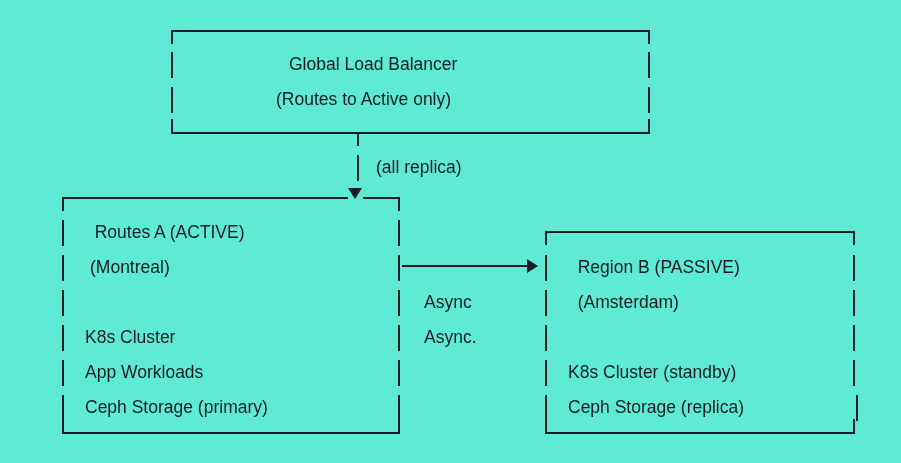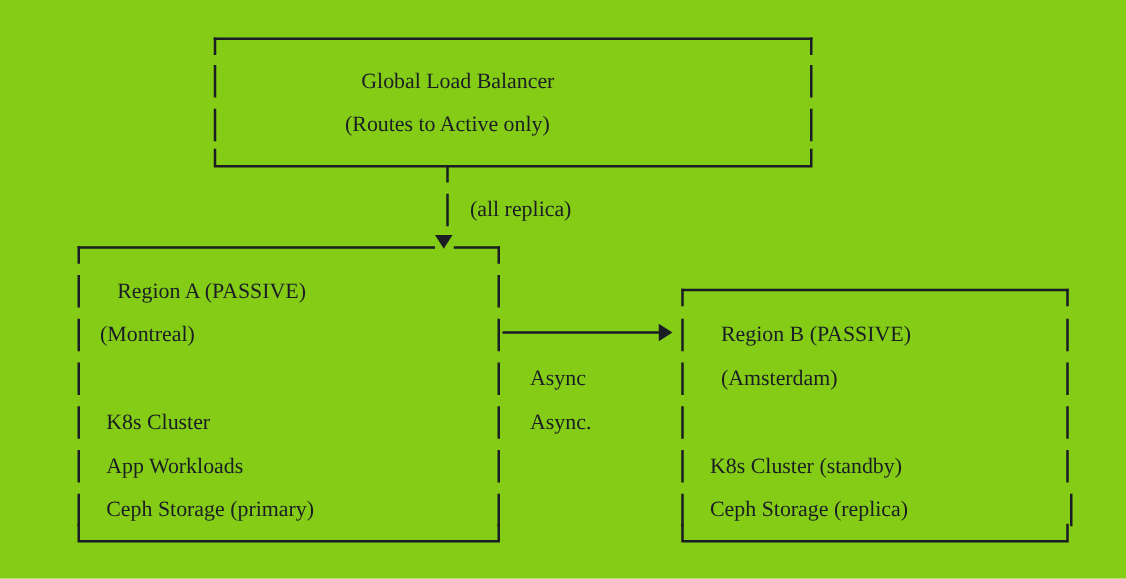--- a/index.html
+++ b/index.html
@@ -4,22 +4,22 @@
 <style>
   html, body {
     margin: 0;
     padding: 0;
     background: #ffffff;
   }
   #canvas {
     position: relative;
     width: 901px;
     height: 463px;
-    background: #84cc16;
-    font-family: Liberation Serif, serif;
+    background: #5eead4;
+    font-family: Liberation Sans, sans-serif;
     color: #1a1d23;
     overflow: hidden;
   }
 
   
   .txt {
     position: absolute;
     font-size: 17.5px;
     line-height: 22px;
     letter-spacing: 0px;
@@ -122,22 +122,22 @@
     <div class="pipe" style="left:62px; top:360px;"></div>
     <div class="pipe" style="left:398px; top:360px;"></div>
 
     <div class="pipe" style="left:62px; top:395px;"></div>
     <div class="pipe" style="left:398px; top:395px;"></div>
 
     <div class="hline" style="left:62px; top:432px; width:338px;"></div>
     <div class="vline" style="left:62px; top:419px; height:13px;"></div>
     <div class="vline" style="left:398px; top:419px; height:13px;"></div>
 
-    <div class="txt" style="left:85px; top:221px;">  Region A (PASSIVE)</div>
-    <div class="txt" style="left:80px; top:256px;">(Montreal)</div>
+    <div class="txt" style="left:85px; top:221px;">  Routes A (ACTIVE)</div>
+    <div class="txt" style="left:90px; top:256px;">(Montreal)</div>
     <div class="txt" style="left:85px; top:291px;"></div>
     <div class="txt" style="left:85px; top:326px;">K8s Cluster</div>
     <div class="txt" style="left:85px; top:361px;text-align:right;">App Workloads</div>
     <div class="txt" style="left:85px; top:396px;">Ceph Storage (primary)</div>
   </div>
 
   <div>
     <div class="hline" style="left:402px; top:265px; width:134px;"></div>
     <div class="arrow-right" style="left:527px; top:259px;"></div>
     <div class="txt" style="left:424px; top:291px;">Async</div>

